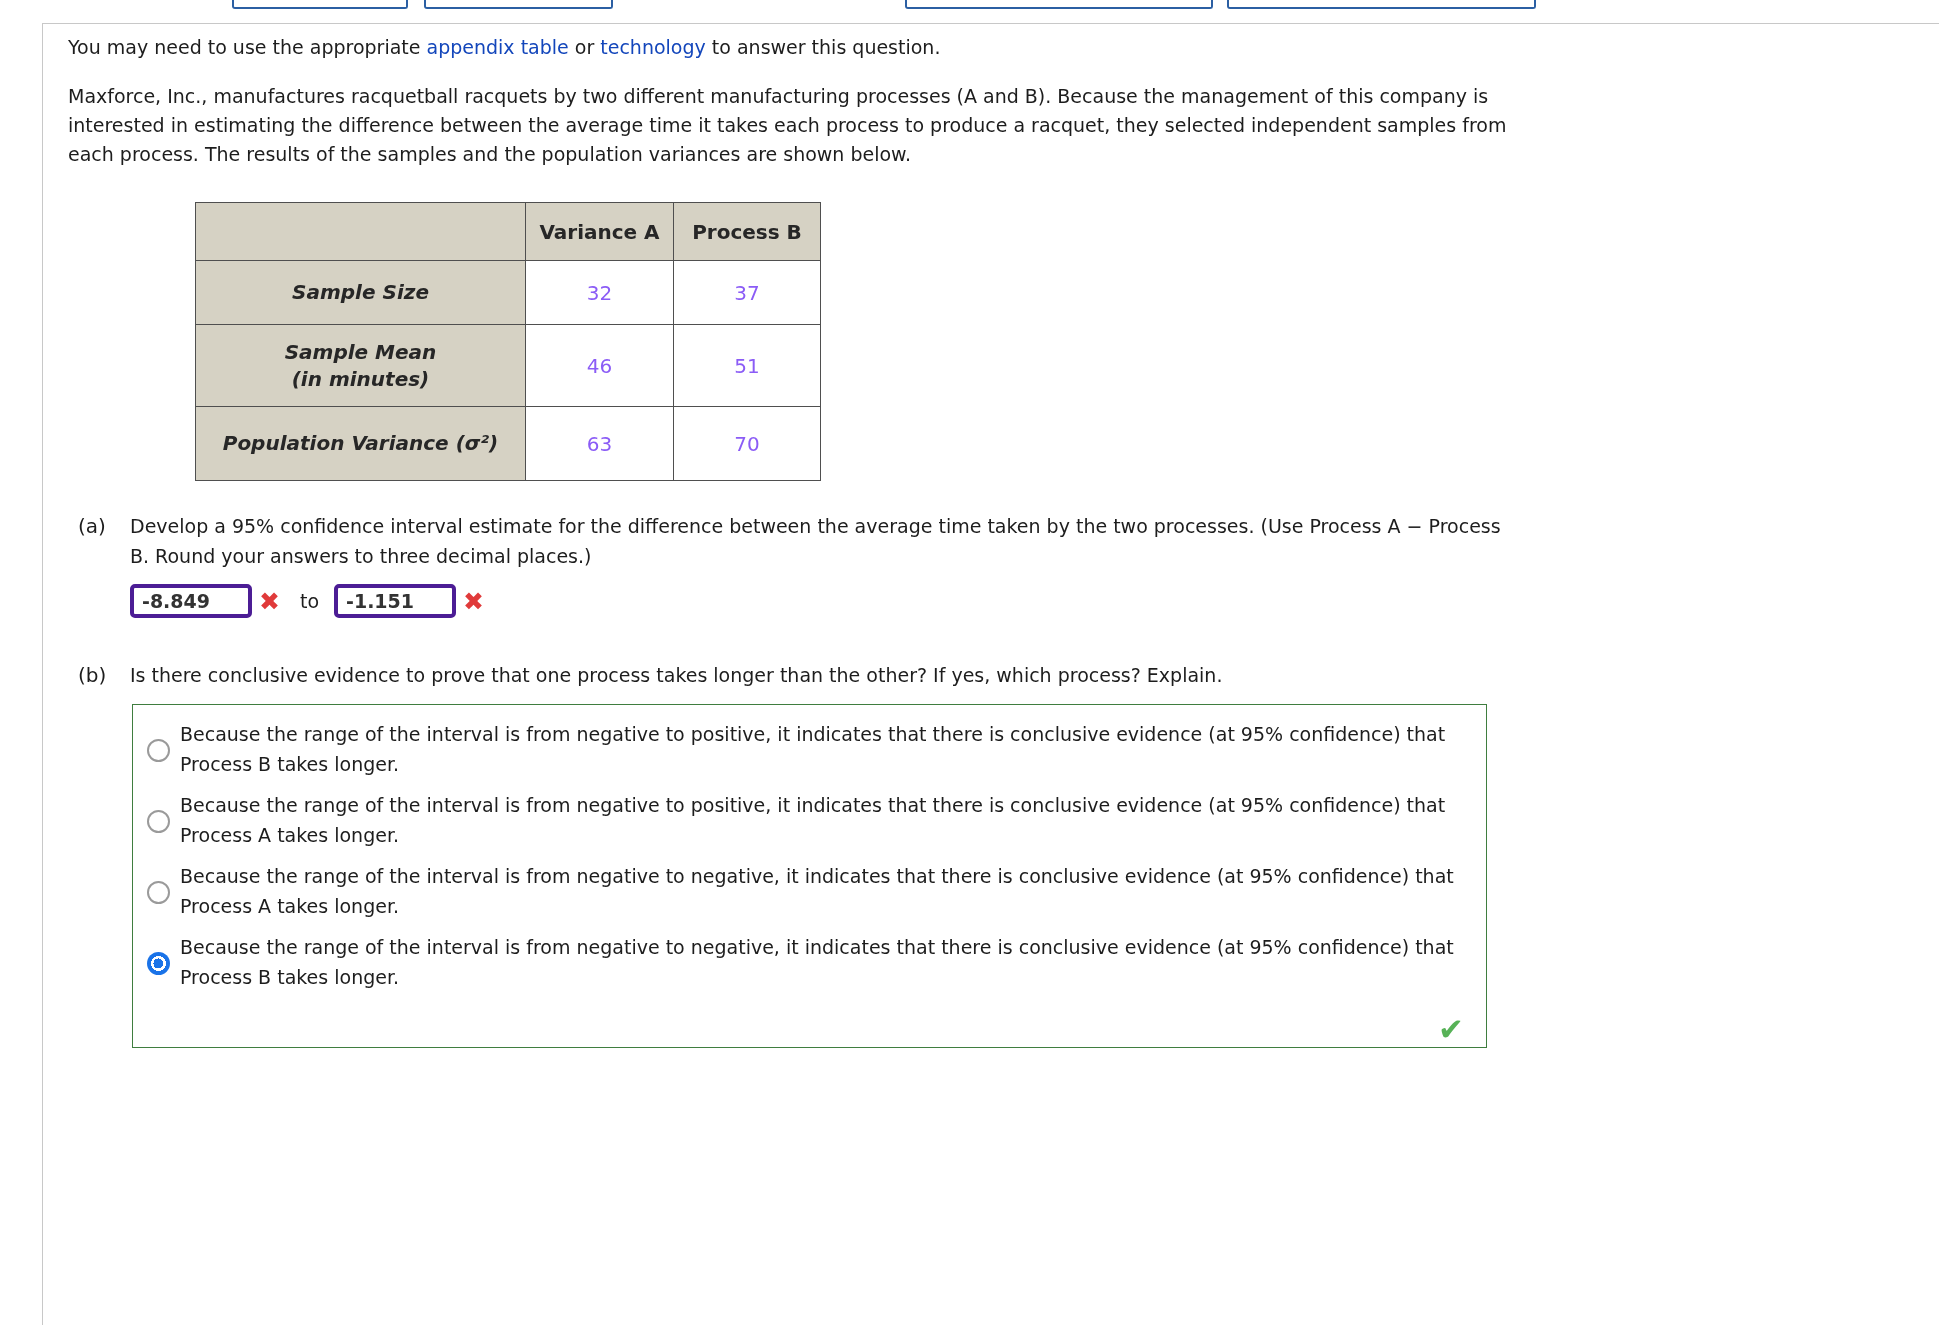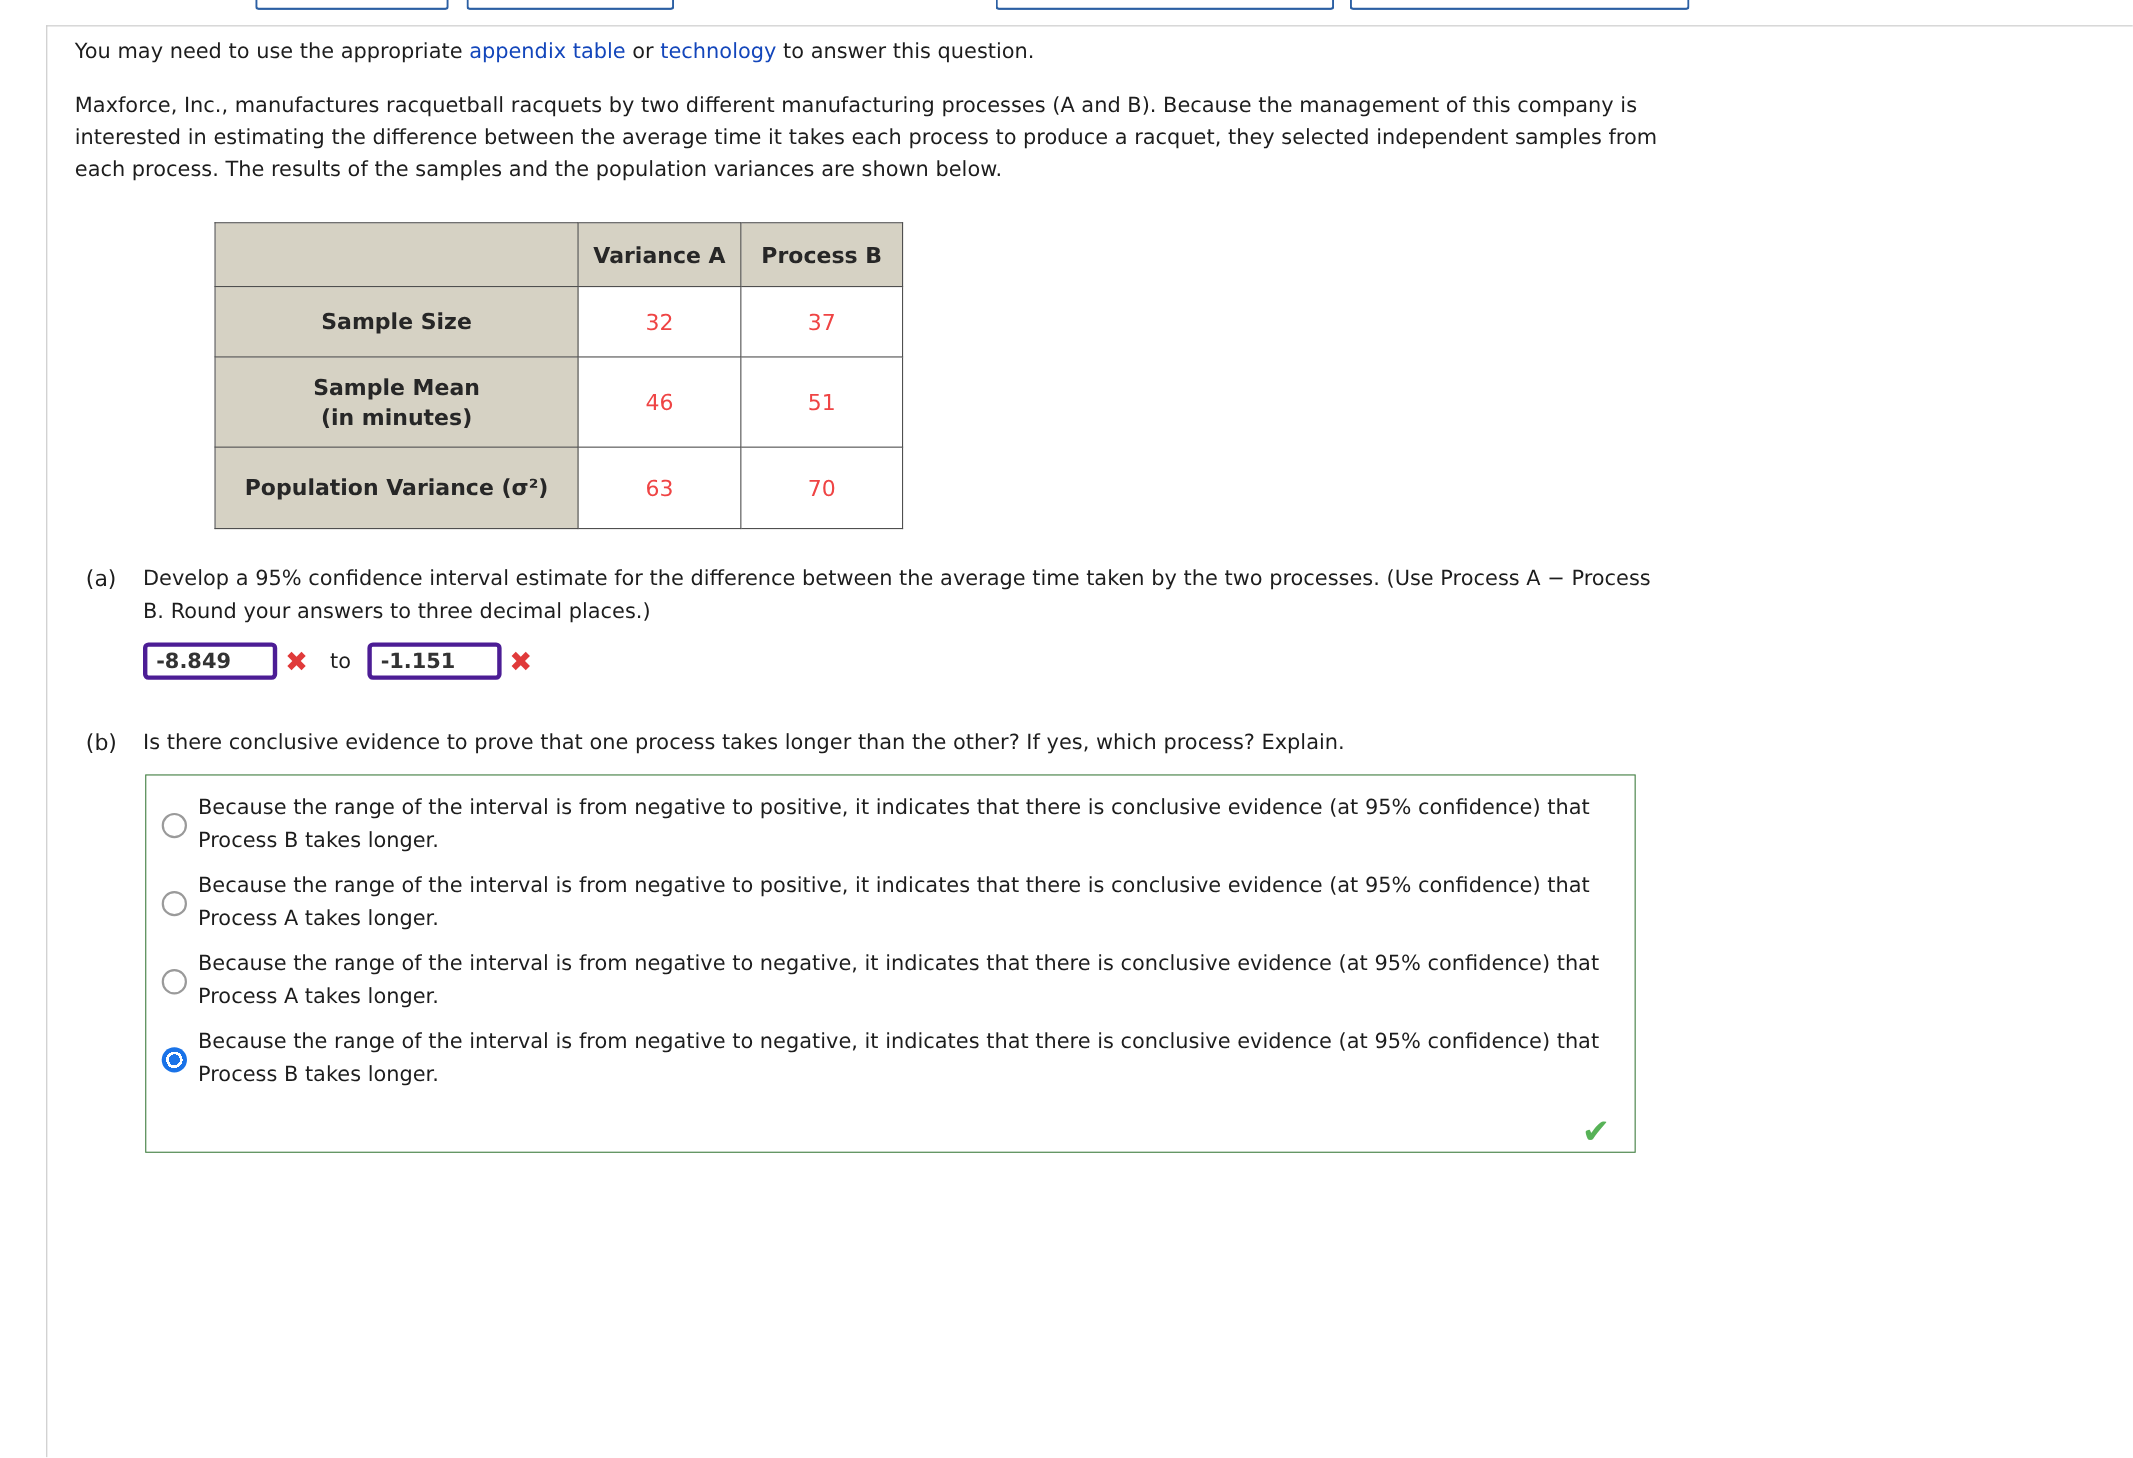--- a/index.html
+++ b/index.html
@@ -30,22 +30,22 @@
   table.data { border-collapse:collapse; margin:33px 0 0 127px; }
   table.data td { border:1px solid #4f4f4f; text-align:center; vertical-align:middle; }
   .col-label { width:330px; }
   .col-a { width:148px; }
   .col-b { width:147px; }
   .row-hdr td { height:58px; }
   .row-1 td { height:64px; }
   .row-2 td { height:82px; }
   .row-3 td { height:74px;margin-top:12px; }
   td.hdr { background:#d6d2c4; font-weight:bold; color:#272727; font-size:20px; }
-  td.label-cell { white-space:pre-line; line-height:27px; padding:0 14px; }
-  td.val { color:#ef4444; font-size:20px; background:#fff; }
+  td.label-cell { white-space:pre-line; line-height:27px; padding:0 14px;font-style:italic; }
+  td.val { color:#8b5cf6; font-size:20px; background:#fff; }
 
   .part { margin-top:30px; display:flex; }
   .part-label { margin-left:10px; width:52px; flex:0 0 52px; font-size:20px; line-height:30px; }
   .part-body { flex:1; }
   .part-question { line-height:30px; }
 
   .answers { margin:13px 0 0 62px; display:flex; align-items:center; }
   .answer-input {
     width:122px; height:34px; border:4px solid #4c1d95; border-radius:5px;
     font-family:"DejaVu Sans","Liberation Sans",sans-serif; font-size:19px;

